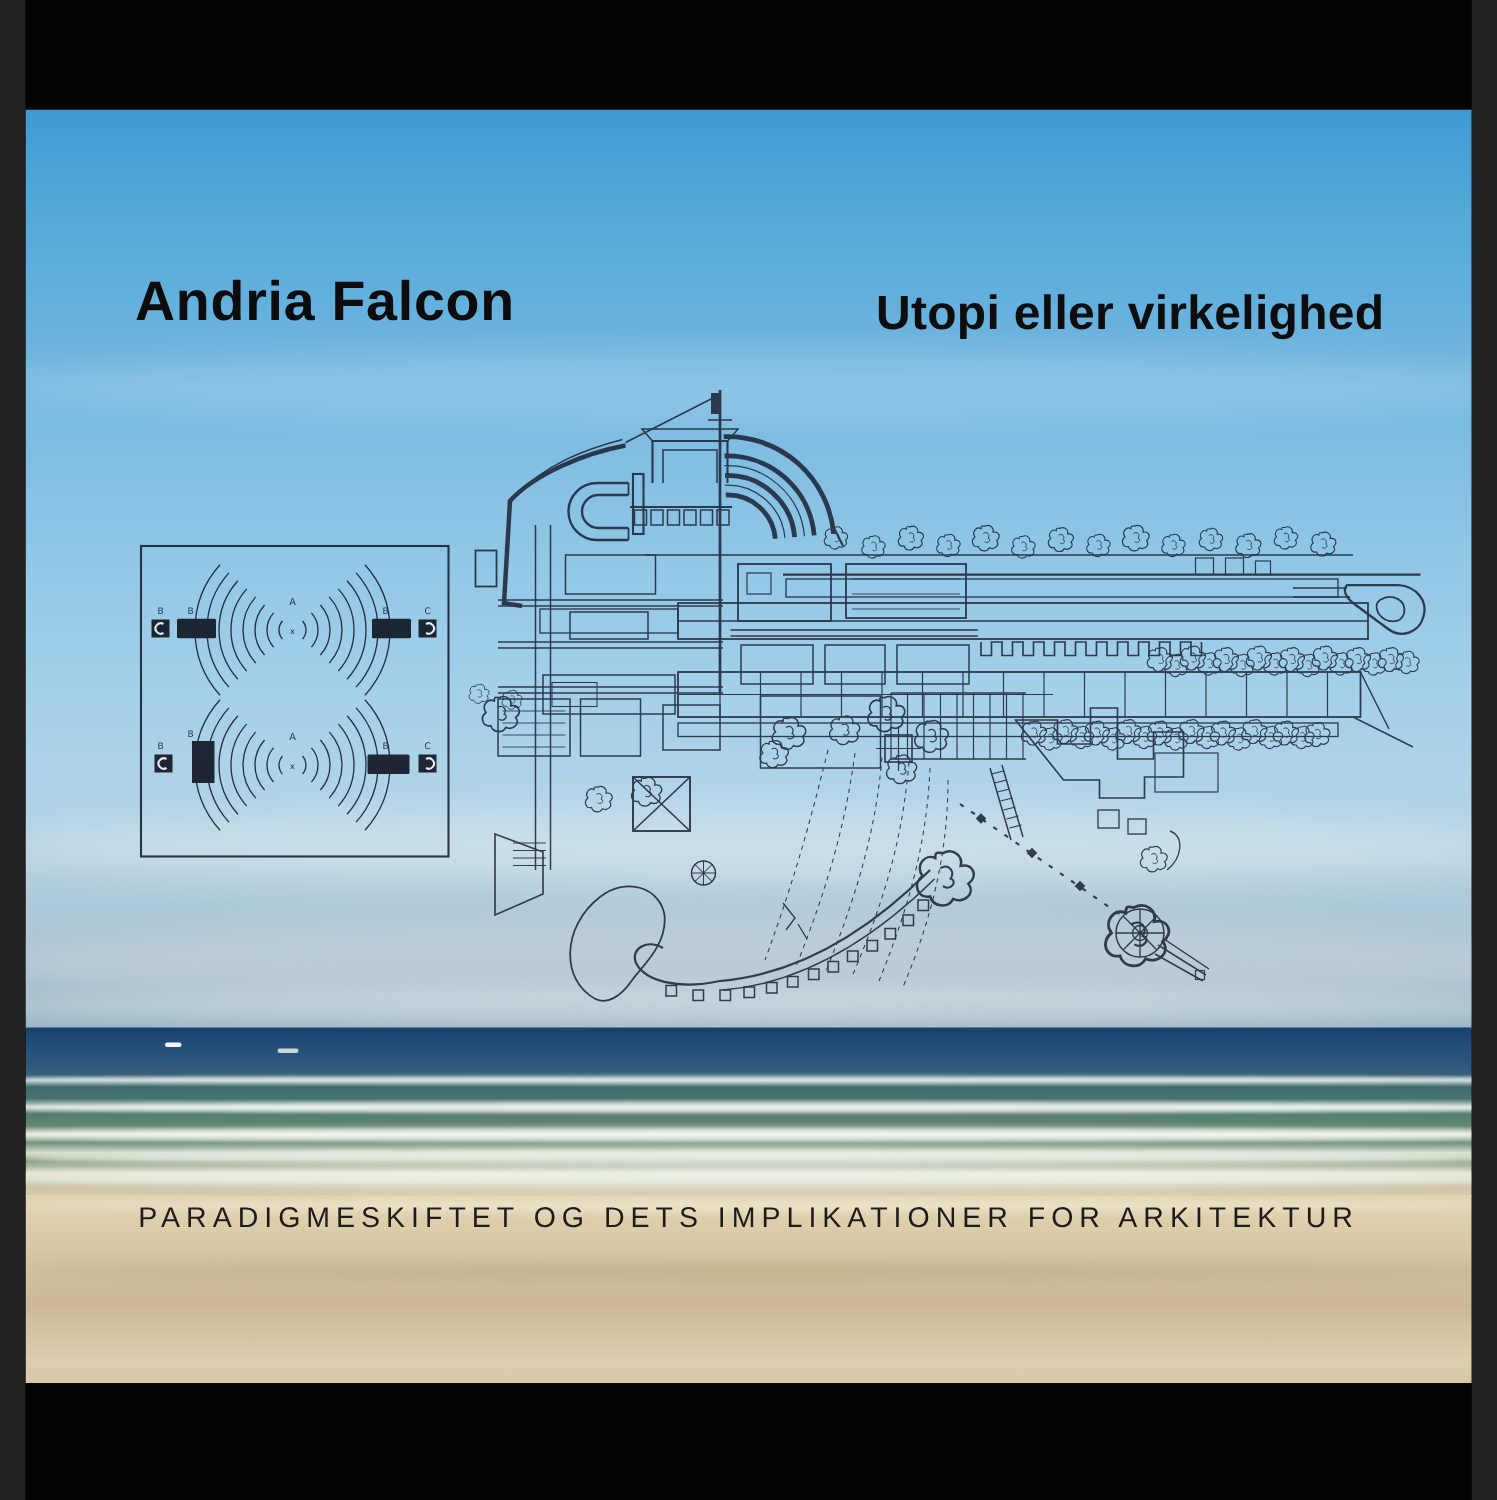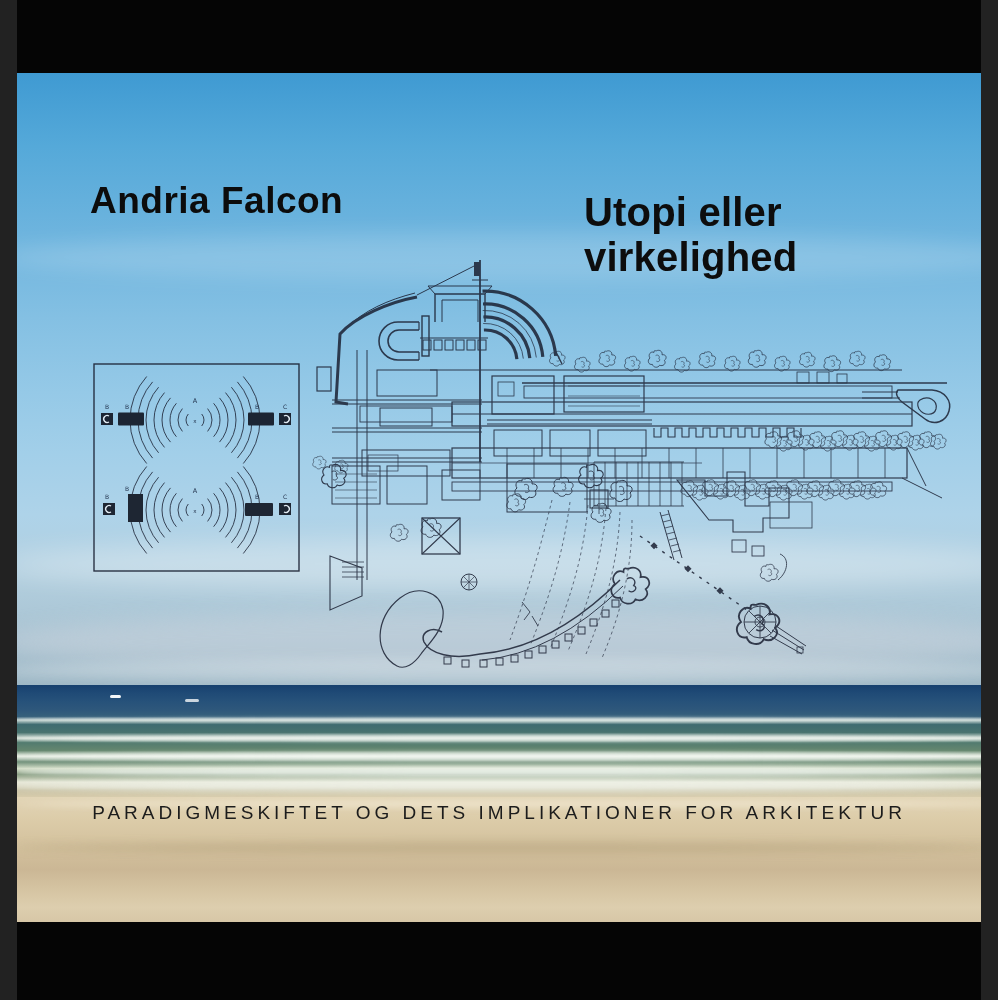--- a/index.html
+++ b/index.html
@@ -32,21 +32,21 @@
   .boat1{left:93px;top:622px;width:11px;}
   .boat2{left:168px;top:626px;width:14px;opacity:.8;}
   .sand{position:absolute;left:0;top:724px;width:998px;height:125px;
     background:linear-gradient(180deg,#e2d5b6 0%,#dccca9 18%,#d3c19d 40%,#cbb795 58%,
       #d5c4a2 74%,#ddceae 88%,#d7c7a7 100%);}
   .sand-streak{position:absolute;border-radius:50%;}
   .streak1{left:0;top:770px;width:998px;height:9px;background:rgba(150,128,92,.30);filter:blur(5px);}
   .streak2{left:0;top:728px;width:998px;height:6px;background:rgba(255,250,235,.5);filter:blur(3px);}
   .author{position:absolute;left:73px;top:180px;font-size:37px;font-weight:bold;
     color:#0c0c0c;letter-spacing:.5px;}
-  .title{position:absolute;left:567px;top:190px;font-size:40px;font-weight:bold;
+  .title{position:absolute;left:567px;top:190px;font-size:32px;font-weight:bold;
     color:#0d0d0d;letter-spacing:.2px;}
   .tagline{position:absolute;left:0;right:0;top:802px;text-align:center;
     font-family:Liberation Sans, sans-serif;font-size:19px;letter-spacing:4px;
     color:#1c1c1c;white-space:nowrap;}
   svg{position:absolute;}
   .plan{left:285px;top:250px;}
   .acoustic{left:74px;top:361px;}
   .ink{stroke:#1b2133;fill:none;}
   text.diag{font-family:"DejaVu Sans",sans-serif;fill:#13203a;}
 </style>

